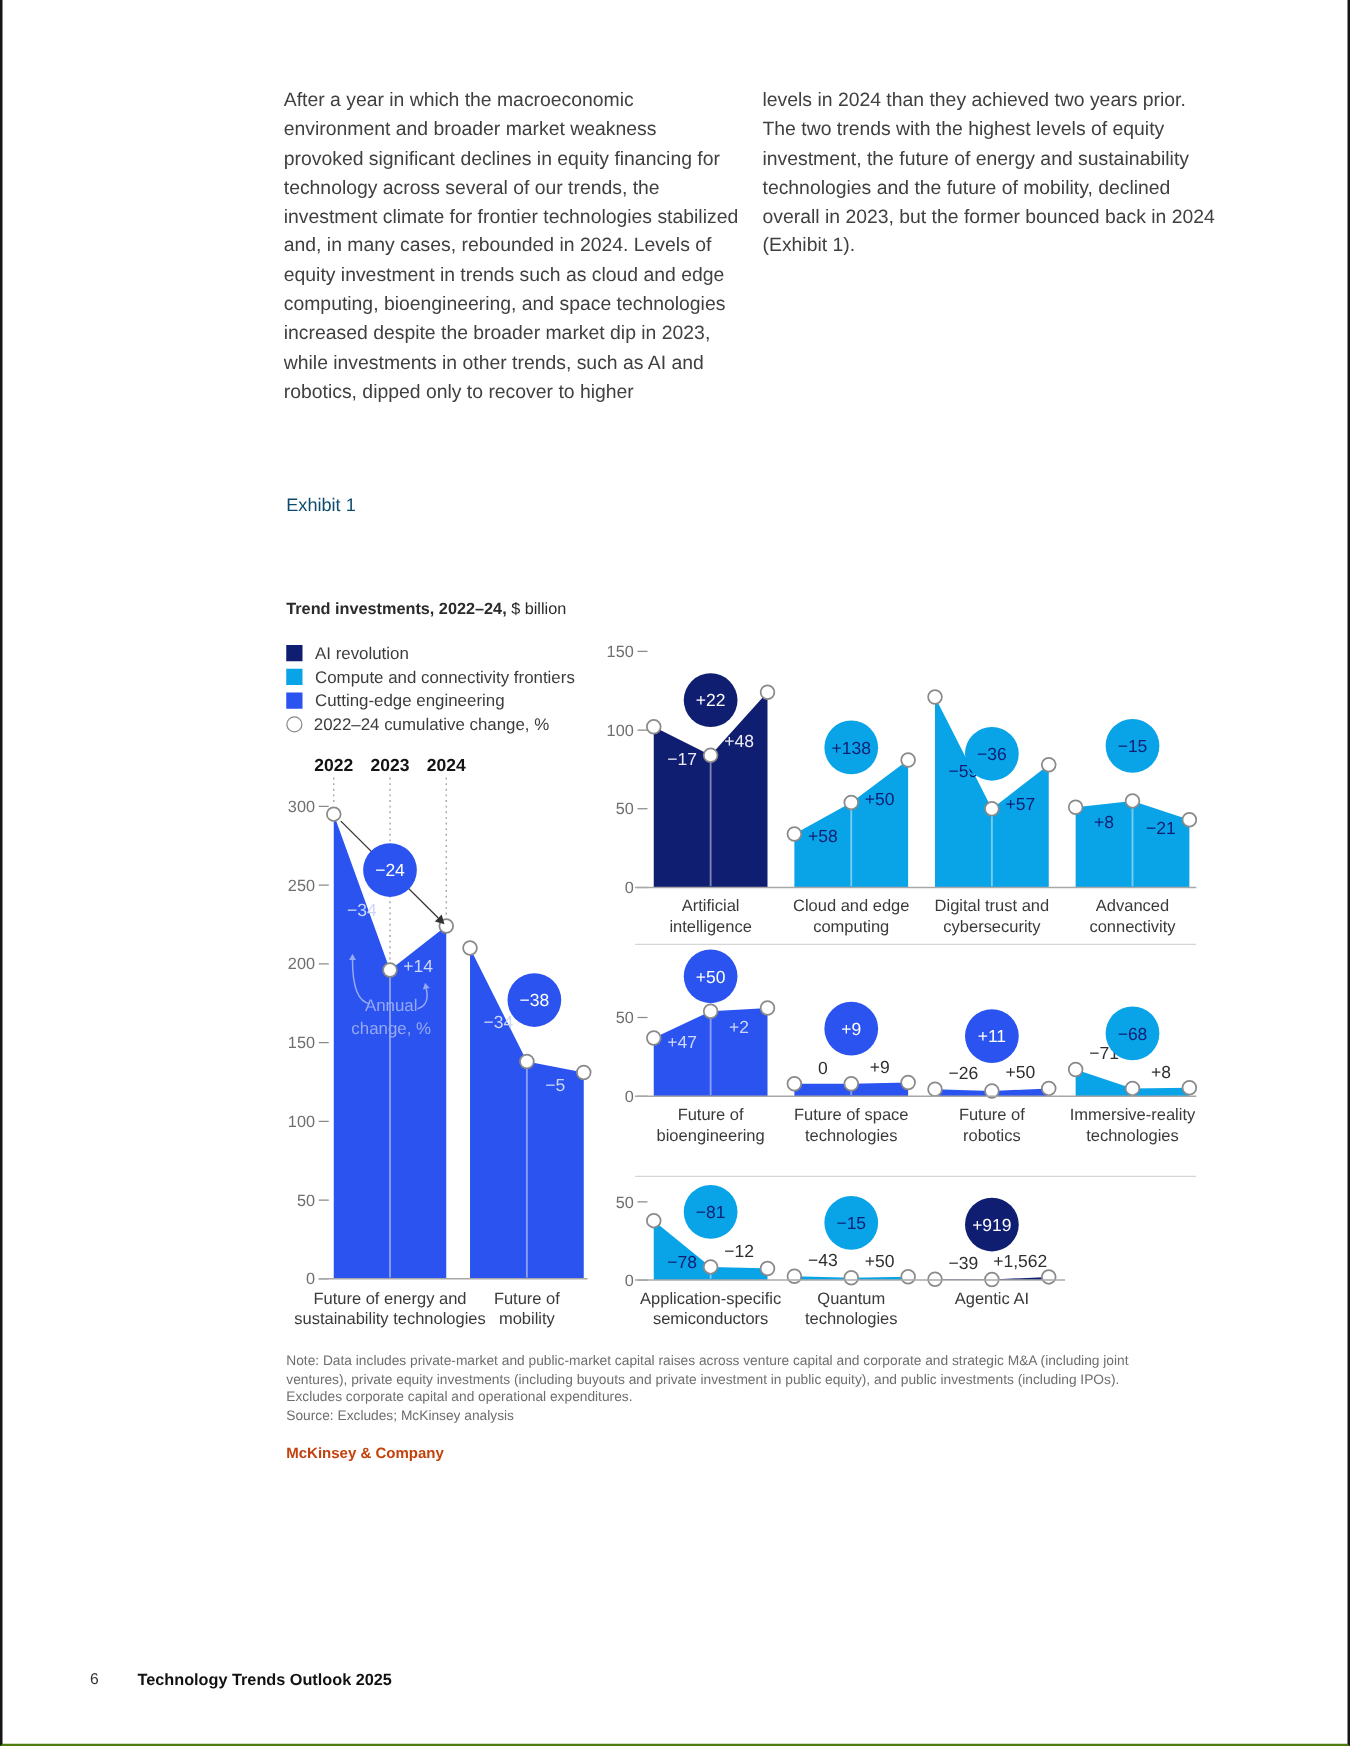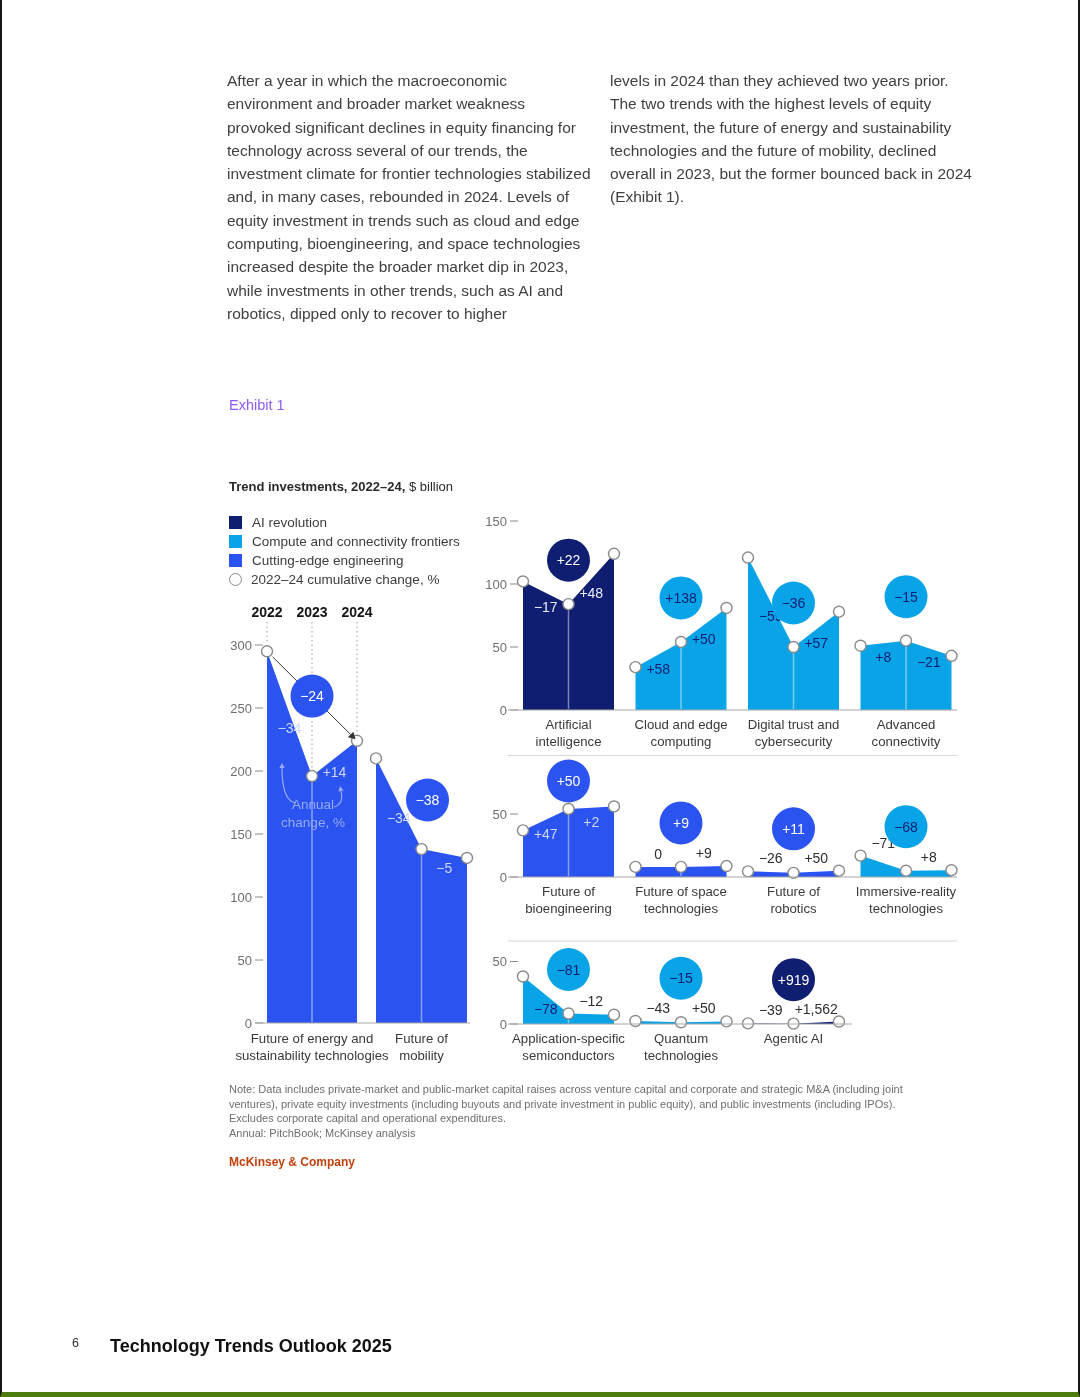--- a/index.html
+++ b/index.html
@@ -1,40 +1,40 @@
 <!DOCTYPE html>
 <html><head>
 <meta charset="utf-8">
 <style>
   html,body { margin:0; padding:0; background:#e8e8e8; }
   .page {
     position:relative; width:1080px; height:1397px; margin:0 auto;
     background:#ffffff; overflow:hidden; box-sizing:border-box;
-    border-left:2px solid #161616; border-right:2px solid #161616; border-bottom:5px solid #4d7c0f;
+    border-left:2px solid #161616; border-right:2px solid #161616; border-bottom:2px solid #4d7c0f;
     font-family:"Liberation Sans", sans-serif;
   }
   .body-col { position:absolute; top:69px; width:366px; font-size:15.5px; line-height:23.3px; color:#404040; }
   .body-col p { margin:0 0 11px 0; }
   .col-left { left:225px; }
   .col-right { left:608px; }
-  .exhibit-label { position:absolute; left:227px; top:397px; font-size:14.5px; color:#8b5cf6;text-align:center; }
+  .exhibit-label { position:absolute; left:227px; top:397px; font-size:14.5px; color:#0c4a6e;text-align:center; }
   .exhibit-title { position:absolute; left:227px; top:430px; margin:0; font-size:19.5px; font-weight:bold; color:#101010; letter-spacing:0.1px; }
   .exhibit-subtitle { position:absolute; left:227px; top:479px; font-size:13px; color:#2a2a2a; }
   .exhibit-subtitle .b { font-weight:bold; }
   .legend { position:absolute; left:227px; top:513px; }
   .legend-item { display:flex; align-items:center; height:19px; font-size:13.5px; color:#3c3c3c; }
   .legend-swatch { width:13px; height:13px; margin-right:10px; flex:0 0 auto; }
   .legend-ring { width:13px; height:13px; border:1.5px solid #8a8a8a; border-radius:50%; background:#fff; margin-right:9px; box-sizing:border-box; flex:0 0 auto; }
   #chart-svg { position:absolute; left:215px; top:500px; }
   #chart-svg text { font-family:"Liberation Sans", sans-serif; }
   .note { position:absolute; left:227px; top:1082px; width:696px; font-size:11px; line-height:14.6px; color:#6e6e6e; }
   .note .src { display:block; }
   .brand { position:absolute; left:227px; top:1155px; font-size:12px; font-weight:bold; color:#c2410c; }
   .footer-num { position:absolute; left:70px; top:1336px; font-size:12.5px; color:#333; }
-  .footer-title { position:absolute; left:108px; top:1336px; font-size:18px; font-weight:bold; color:#111; }
+  .footer-title { position:absolute; left:108px; top:1336px; font-size:13px; font-weight:bold; color:#111; }
 </style>
 </head>
 <body>
 
 <div class="page">
 
   <div class="body-col col-left">
     <p>After a year in which the macroeconomic environment and broader market weakness provoked significant declines in equity financing for technology across several of our trends, the investment climate for frontier technologies stabilized and, in many cases, rebounded in 2024. Levels of equity investment in trends such as cloud and edge computing, bioengineering, and space technologies increased despite the broader market dip in 2023, while investments in other trends, such as AI and robotics, dipped only to recover to higher</p>
   </div>
   <div class="body-col col-right">
@@ -252,21 +252,21 @@
       <circle cx="791.5" cy="1023.625" r="5.5" fill="#fff" stroke="#8a8a8a" stroke-width="1.4"></circle>
       <circle cx="837" cy="1021.5" r="5.5" fill="#fff" stroke="#8a8a8a" stroke-width="1.4"></circle>
       <circle cx="791.5" cy="979.625" r="21.5" fill="#101e72"></circle>
       <text x="791.5" y="984.625" text-anchor="middle" font-size="14" fill="#ffffff">+919</text>
       <text x="791.5" y="1043" text-anchor="middle" font-size="13.2" fill="#3a3a3a">Agentic AI</text>
       <line x1="506" y1="1024" x2="850" y2="1024" stroke="#a8a8a8" stroke-width="1.2"></line>
     </svg>
 
   <div class="note">
     <span>Note: Data includes private-market and public-market capital raises across venture capital and corporate and strategic M&amp;A (including joint ventures), private equity investments (including buyouts and private investment in public equity), and public investments (including IPOs). Excludes corporate capital and operational expenditures.</span>
-    <span class="src">Annual: PitchBook; McKinsey analysis</span>
+    <span class="src">Source: Excludes; McKinsey analysis</span>
   </div>
 
   <div class="brand">McKinsey &amp; Company</div>
 
   <span class="footer-num">6</span>
   <span class="footer-title">Technology Trends Outlook 2025</span>
 
 </div>
 
 </body></html>

